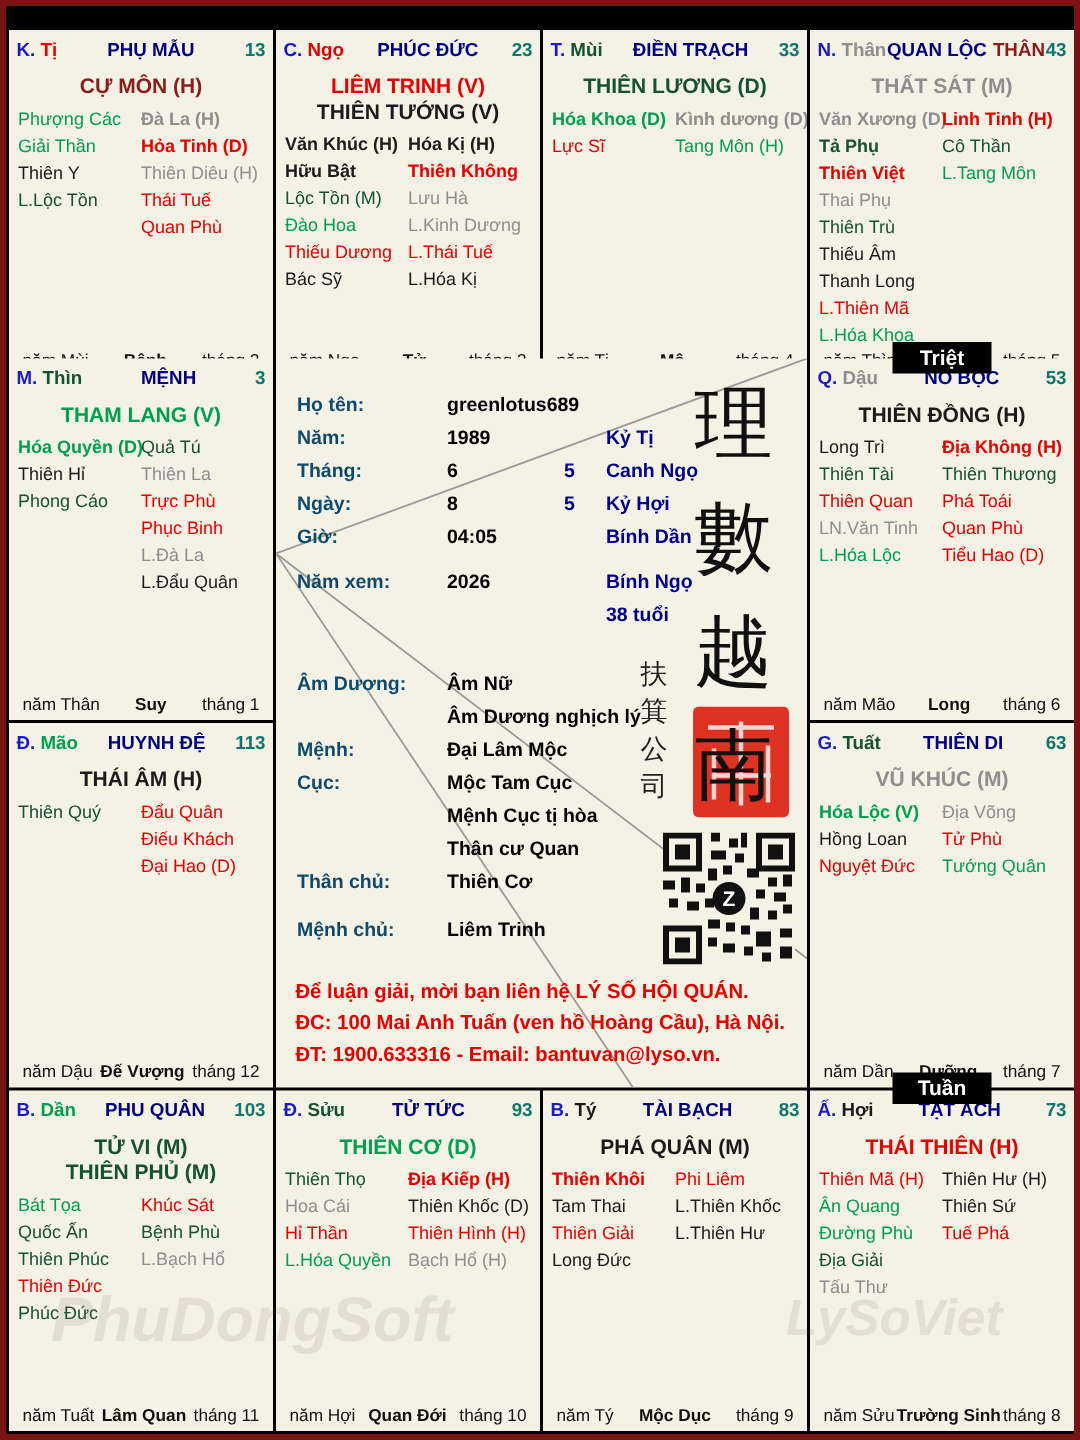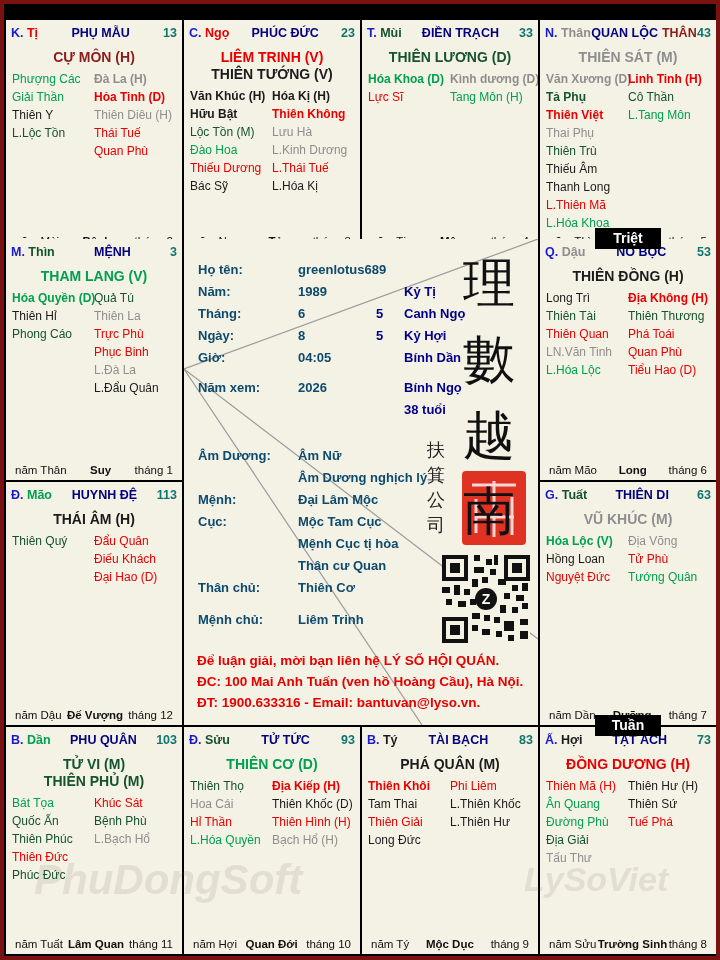--- a/index.html
+++ b/index.html
@@ -23,21 +23,21 @@
   .c-red{color:#e80000}.c-orange{color:#14532d}.c-green{color:#00a050}.c-gray{color:#8e8e8e}
   .c-black{color:#1b1b1b}.c-darkred{color:#8b1c1c}.c-blue{color:#1a1acd}
   .badge{position:absolute;width:66px;height:21px;background:#000;color:#fff;font-weight:bold;font-size:14px;line-height:21px;text-align:center;z-index:6;}
   .triet{left:591px;top:224px}
   .tuan{left:591px;top:711px}
   .center{position:absolute;left:180px;top:235px;width:354px;height:486px;background:#f4f1e5;}
   .lines{position:absolute;left:0;top:0;z-index:0;}
   .cinfo{position:absolute;left:14px;top:20px;right:6px;z-index:2;}
   .crow{display:flex;font-size:13px;font-weight:bold;line-height:22px;white-space:nowrap;}
   .cl{width:100px;color:#0c4a6e;}
-  .cv1{min-width:78px;color:#0c4a6e;}
+  .cv1{min-width:78px;color:#000000;}
   .cv2{width:28px;color:#00008b;}
   .cv3{color:#00008b;}
   [data-rowkey="namxem"]{margin-top:8px}
   [data-rowkey="amduong"]{margin-top:24px}
   [data-rowkey="menhchu"]{margin-top:10px}
   .callig{position:absolute;right:14px;top:6px;width:70px;text-align:center;z-index:2;font-family:"DejaVu Serif",serif;font-size:52px;line-height:76px;color:#101010;}
   .company{position:absolute;right:90px;top:198px;width:24px;text-align:center;z-index:2;font-family:"DejaVu Serif",serif;font-size:18px;line-height:25px;color:#222;}
   .seal{position:absolute;right:12px;top:232px;z-index:1;}
   .qr{position:absolute;right:8px;top:316px;z-index:2;}
   .contact{position:absolute;left:13px;bottom:12px;z-index:2;color:#e60000;font-weight:bold;font-size:13.5px;line-height:21px;white-space:nowrap;}
@@ -139,21 +139,21 @@
         <span class="fthang">tháng 4</span>
       </div>
     </div>
   <div class="house r1 c4">
       <div class="hhead">
         <span><span class="b c-blue">N. </span><span class="b c-gray">Thân</span></span>
         <span class="hname-wrap"><span class="hname">QUAN LỘC</span><span class="hname2">THÂN</span></span>
         <span class="hnum">43</span>
       </div>
       <div class="hmains">
-        <div class="main c-gray">THIÊN SÁT (M)</div>
+        <div class="main c-gray">THẤT SÁT (M)</div>
       </div>
       <div class="hcols">
         <div class="colL">
           <div class="star c-gray b">Văn Xương (D)</div>
           <div class="star c-orange b">Tả Phụ</div>
           <div class="star c-red b">Thiên Việt</div>
           <div class="star c-gray">Thai Phụ</div>
           <div class="star c-orange">Thiên Trù</div>
           <div class="star c-black">Thiếu Âm</div>
           <div class="star c-black">Thanh Long</div>
@@ -372,21 +372,21 @@
         <span class="fthang">tháng 9</span>
       </div>
     </div>
   <div class="house r4 c4">
       <div class="hhead">
         <span><span class="b c-blue">Ấ. </span><span class="b c-black">Hợi</span></span>
         <span class="hname-wrap"><span class="hname">TẬT ÁCH</span></span>
         <span class="hnum">73</span>
       </div>
       <div class="hmains">
-        <div class="main c-red">ĐỒNG DƯƠNG (H)</div>
+        <div class="main c-red">THÁI THIÊN (H)</div>
       </div>
       <div class="hcols">
         <div class="colL">
           <div class="star c-red">Thiên Mã (H)</div>
           <div class="star c-green">Ân Quang</div>
           <div class="star c-green">Đường Phù</div>
           <div class="star c-orange">Địa Giải</div>
           <div class="star c-gray">Tấu Thư</div>
         </div>
         <div class="colR">

